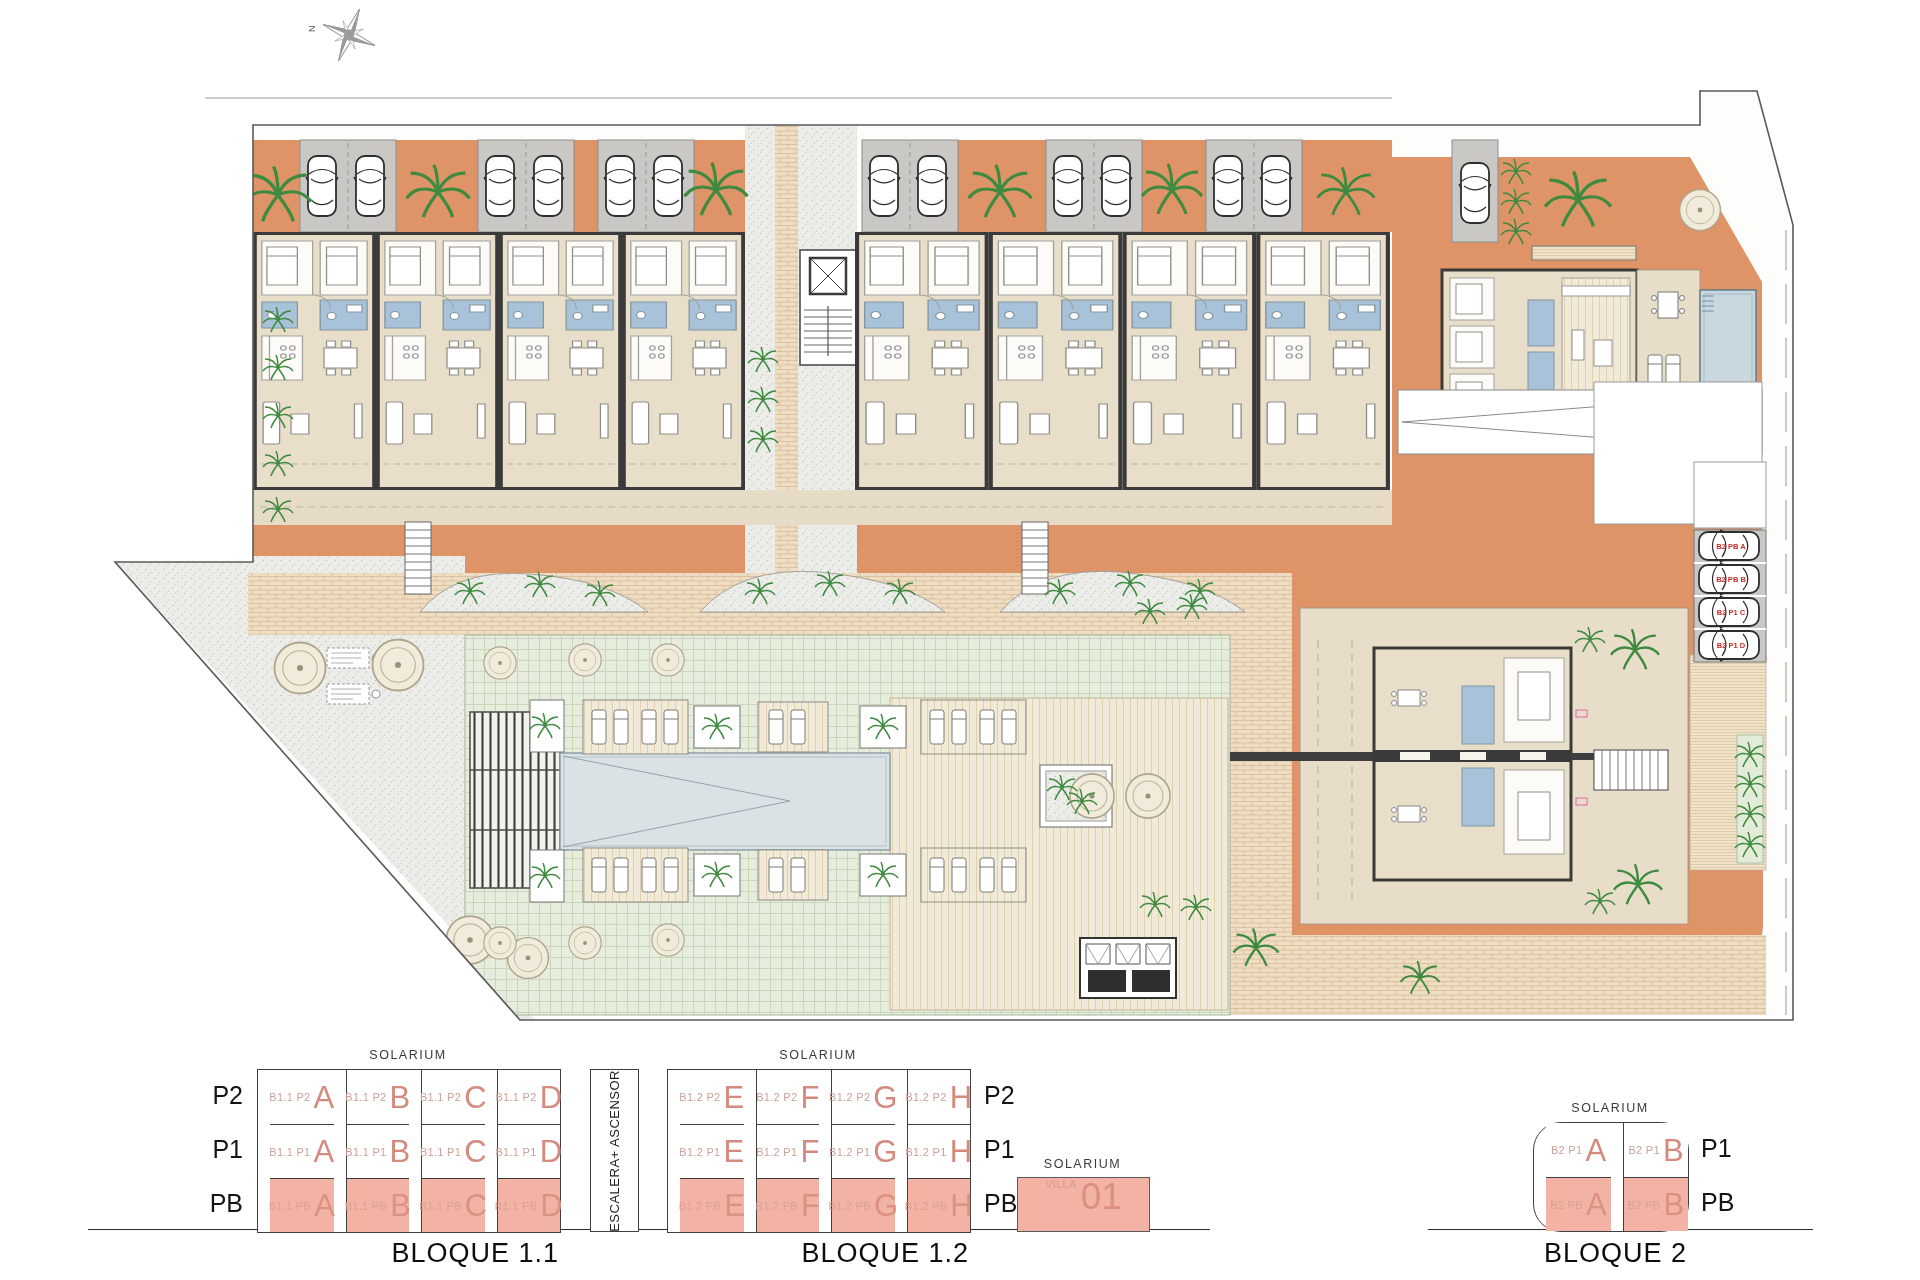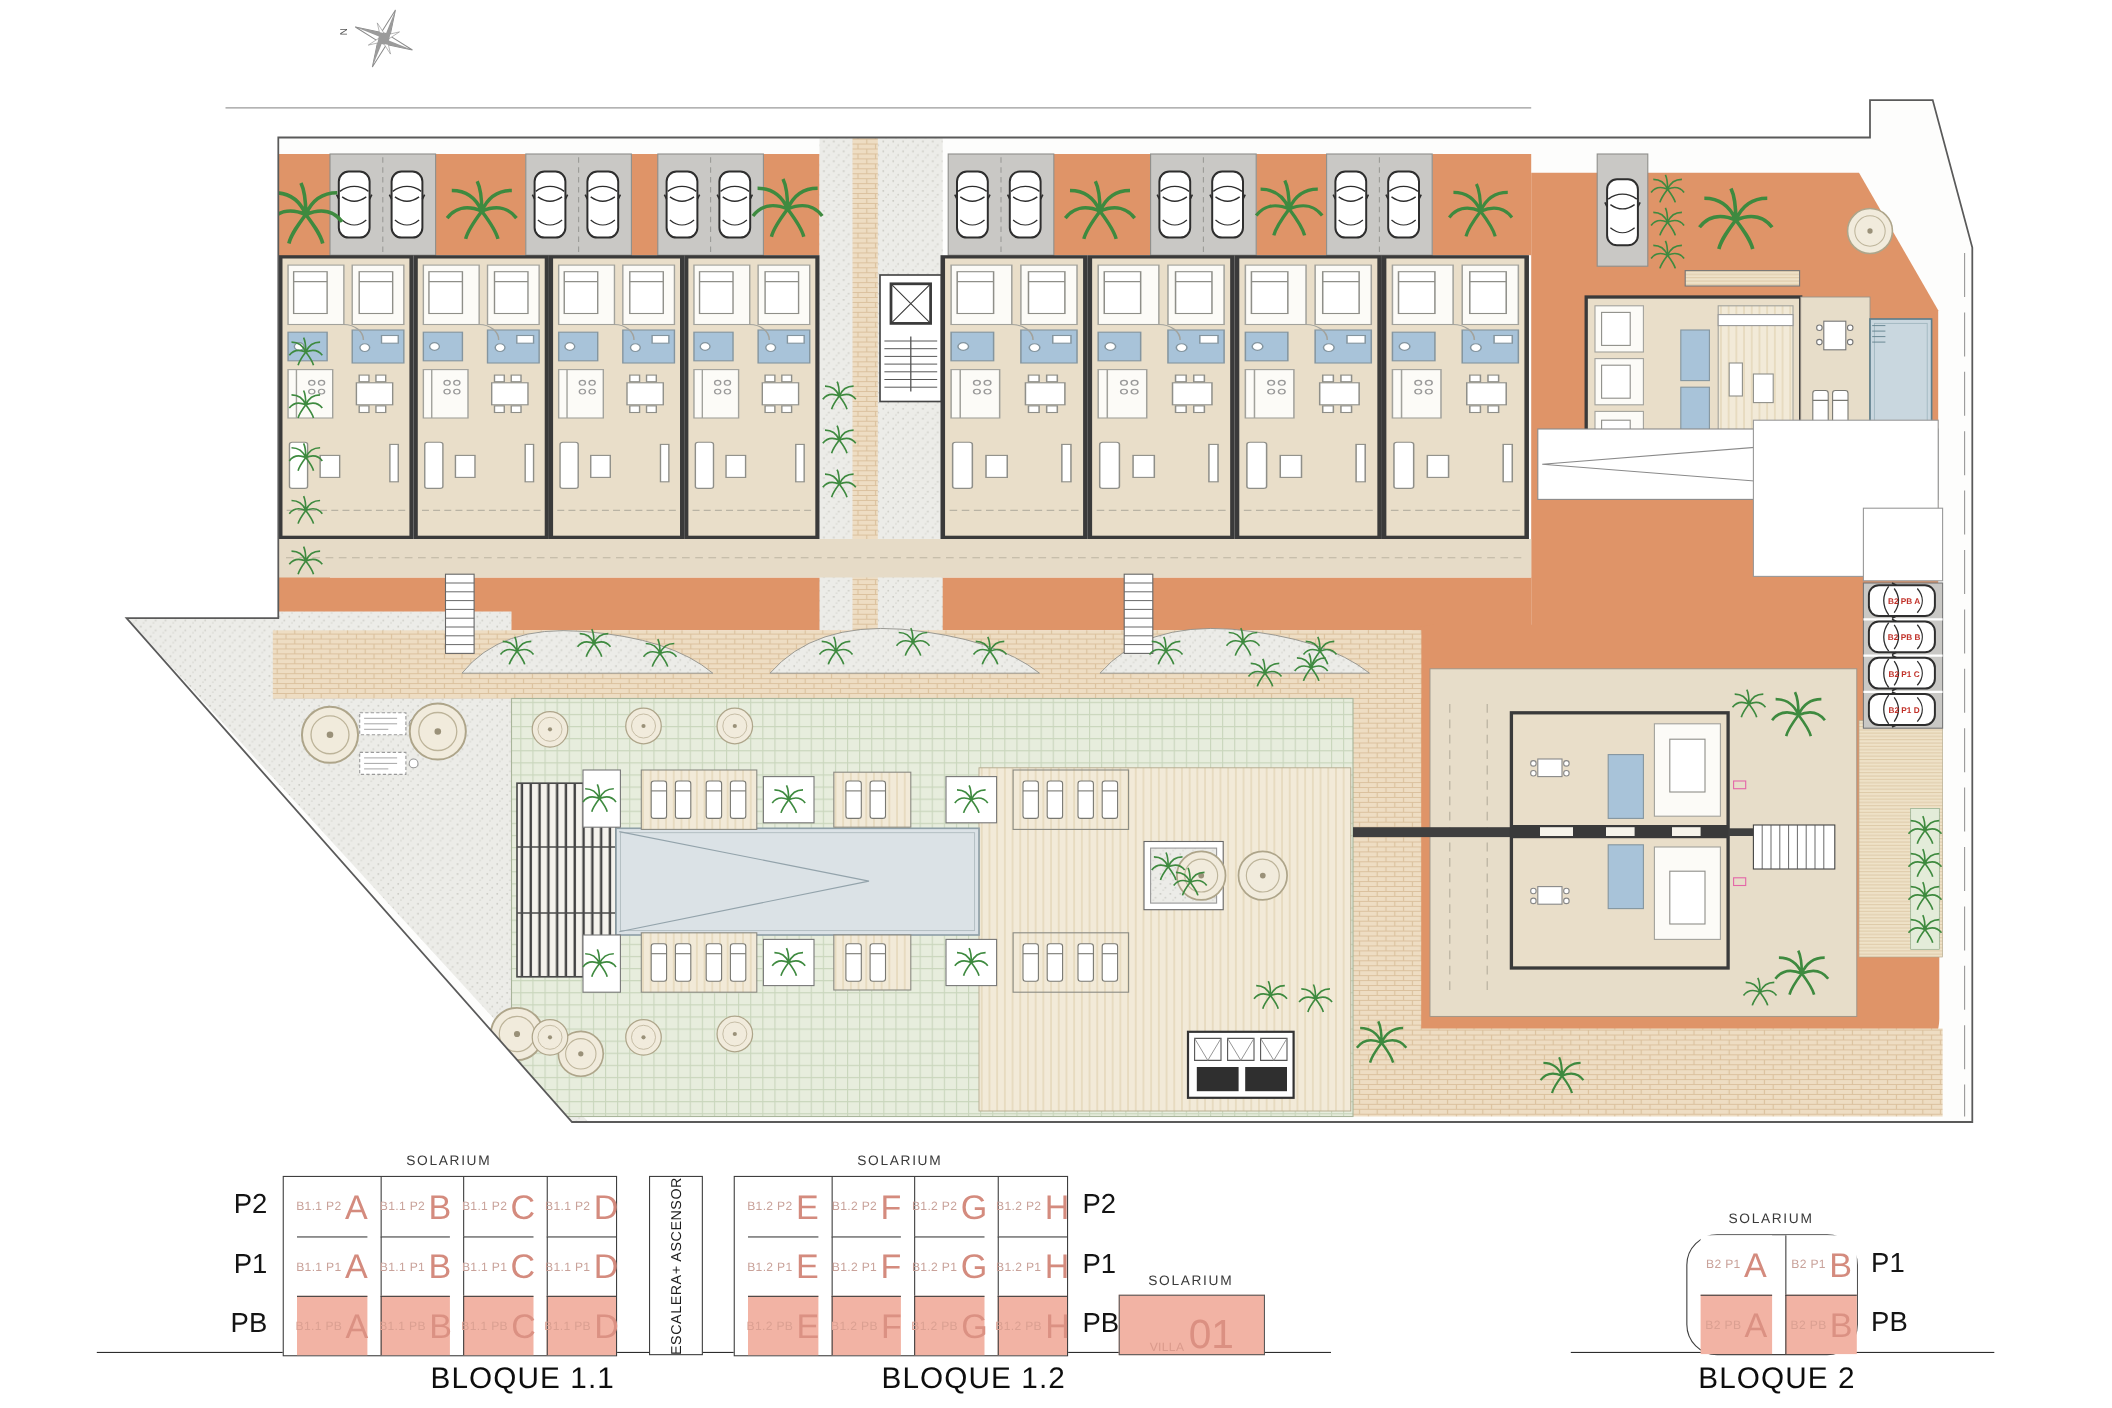--- a/index.html
+++ b/index.html
@@ -21,21 +21,21 @@
   .code{font-size:11px;color:#c9a29a;letter-spacing:.3px;white-space:nowrap;}
   .big{font-size:31px;color:#d48b7e;line-height:1;}
   .cell.pb{background:#f2b3a4;}
   .cell.pb .code{color:#dba092;}
   .cell.pb .big{color:#db9183;}
   .floor{font-size:25px;color:#141414;}
   .bname{font-size:27px;color:#0d0d0d;letter-spacing:1px;text-align:right;}
   .esc{border:1.3px solid #3f3f3f;display:flex;align-items:center;justify-content:center;background:#fff;}
   .esc span{writing-mode:vertical-rl;transform:rotate(180deg);font-size:13px;color:#1d1d1d;letter-spacing:.5px;white-space:nowrap;}
   .gline{border-top:1.7px solid #2d2d2d;height:0;}
-  .villa-blk{background:#f2b3a4;border:1.2px solid #5a5a5a;display:flex;align-items:flex-end;justify-content:center;gap:4px;}
+  .villa-blk{background:#f2b3a4;border:1.2px solid #5a5a5a;display:flex;align-items:flex-start;justify-content:center;gap:4px;}
   .villa-blk .code{color:#da9a8c;}
   .villa-blk .big{color:#db9082;font-size:37px;}
 </style>
 </head>
 <body>
 
 <div class="canvas">
 
 
   <svg class="abs" style="left:305px;top:2px" width="80" height="64" viewBox="-40 -32 80 64">

